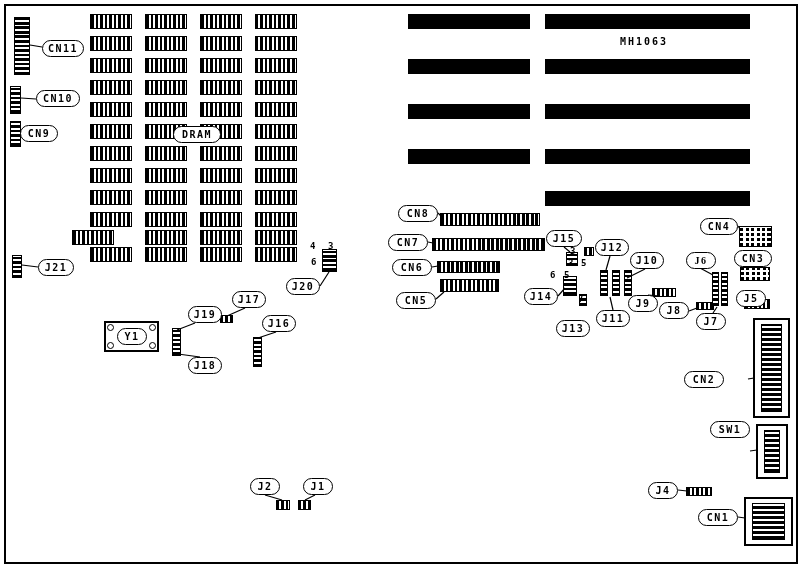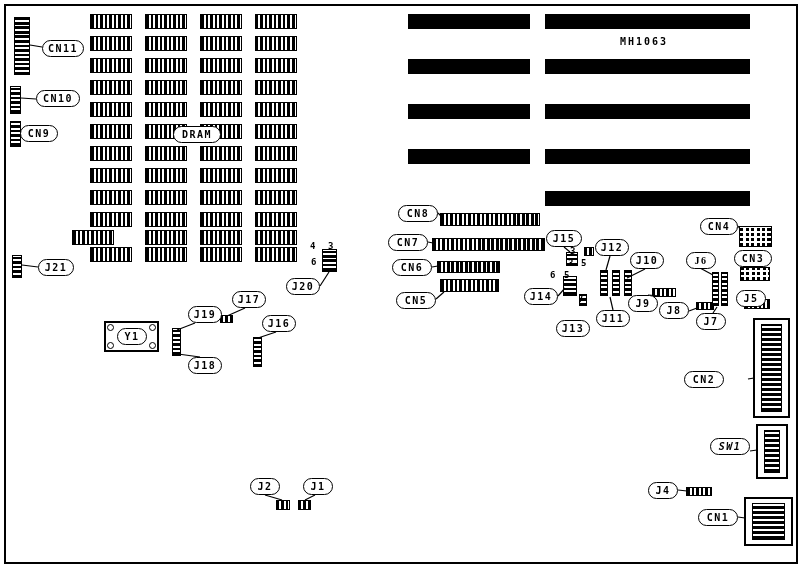--- a/index.html
+++ b/index.html
@@ -190,21 +190,21 @@
     <div class="label" style="left: 700px; top: 218px; width: 38px;">CN4</div>
     <div class="label" style="left: 734px; top: 250px; width: 38px;">CN3</div>
     <div class="label" style="left: 736px; top: 290px; width: 30px;">J5</div>
     <div class="label" style="left: 524px; top: 288px; width: 34px; text-align: center;">J14</div>
     <div class="label" style="left: 556px; top: 284px; width: 34px; margin-top: 36px;">J13</div>
     <div class="label" style="left: 596px; top: 310px; width: 34px;">J11</div>
     <div class="label" style="left: 628px; top: 295px; width: 30px;">J9</div>
     <div class="label" style="left: 659px; top: 302px; width: 30px;">J8</div>
     <div class="label" style="left: 696px; top: 313px; width: 30px;">J7</div>
     <div class="label" style="left: 684px; top: 371px; width: 40px;">CN2</div>
-    <div class="label" style="left: 710px; top: 438px; width: 40px; font-style: italic;">SW1</div>
+    <div class="label" style="left: 710px; top: 421px; width: 40px;">SW1</div>
     <div class="label" style="left: 648px; top: 482px; width: 30px;">J4</div>
     <div class="label" style="left: 698px; top: 509px; width: 40px;">CN1</div>
     <div class="pin-num" style="left: 310px; top: 242px;">4</div>
     <div class="pin-num" style="left: 328px; top: 242px;">3</div>
     <div class="pin-num" style="left: 311px; top: 258px;">6</div>
     <div class="pin-num" style="left: 570px; top: 247px;">3</div>
     <div class="pin-num" style="left: 568px; top: 259px;">3</div>
     <div class="pin-num" style="left: 581px; top: 259px;">5</div>
     <div class="pin-num" style="left: 550px; top: 271px;">6</div>
     <div class="pin-num" style="left: 564px; top: 271px;">5</div>

